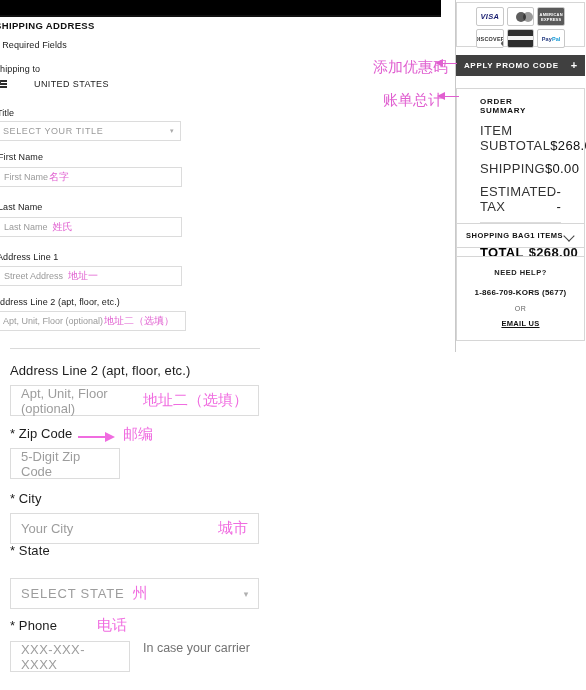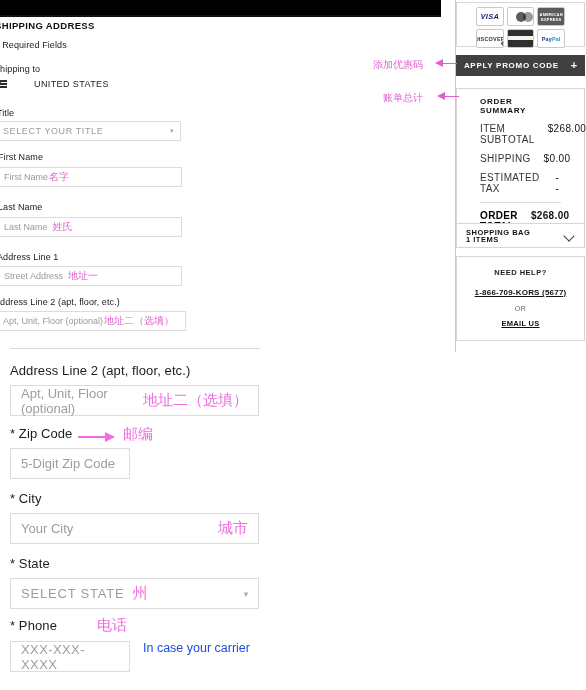--- a/index.html
+++ b/index.html
@@ -40,21 +40,21 @@
   .big{position:absolute;left:0;top:348px;width:300px;}
   .big-divider{position:absolute;left:10px;top:348px;width:250px;height:1px;background:#dadada;}
   .big .lbl{font-size:13px;color:#1d1d1d;letter-spacing:.1px;}
   .big .field{
     box-sizing:border-box;height:31px;border:1px solid #dcdcdc;background:#fff;
     display:flex;align-items:center;padding:0 10px;font-size:13px;color:#9d9d9d;position:relative;
   }
   .big .caret{position:absolute;right:9px;top:50%;transform:translateY(-50%);font-size:9px;color:#b0b0b0;}
   .cn-b{color:#f06ce0;font-size:15px;margin-left:8px;font-family:"DejaVu Sans",sans-serif;white-space:nowrap;}
   .cn-b.nm{}
-  .hint{font-size:12.5px;color:#1d4ed8;line-height:1.35;}
+  .hint{font-size:12.5px;color:#737373;line-height:1.35;}
 
   
   .arrow-zip{position:absolute;left:78px;top:432px;width:40px;height:10px;}
   .arrow-zip .shaft{position:absolute;left:0;top:4px;width:30px;height:1.6px;background:#f06ce0;}
   .arrow-zip .head{position:absolute;left:27px;top:0;width:0;height:0;
      border-top:5px solid transparent;border-bottom:5px solid transparent;border-left:10px solid #f06ce0;}
 
   
   .rail{position:absolute;left:456px;top:0;width:130px;}
 
@@ -79,44 +79,44 @@
   .pb-pp{font-size:5.5px;font-weight:bold;color:#253b80;letter-spacing:.1px;}
   .pb-pp span{color:#179bd7;}
 
   .promo{position:absolute;left:0;top:55px;width:129px;height:21px;background:#404040;
     display:flex;align-items:center;justify-content:center;gap:12px;}
   .promo .t{color:#fff;font-size:8px;font-weight:bold;letter-spacing:.7px;}
   .promo .p{color:#fff;font-size:11px;font-weight:bold;line-height:1;}
 
   .summary{position:absolute;left:0;top:88px;width:129px;padding:8px 23px 9px;box-sizing:border-box;}
   .sum-title{font-size:8px;font-weight:bold;letter-spacing:.7px;color:#111;margin-bottom:8px;}
-  .sumrow{display:flex;justify-content:space-between;align-items:flex-start;margin-bottom:8px;
-    font-size:10px;letter-spacing:.35px;color:#333;gap:13px;}
+  .sumrow{display:flex;justify-content:space-between;align-items:flex-end;margin-bottom:8px;
+    font-size:13px;letter-spacing:.35px;color:#333;}
   .sumrow .v{color:#111;}
   .sum-sep{height:1px;background:#dcdcdc;margin:2px 0 7px;}
   .sumrow.total{font-weight:bold;color:#000;margin-bottom:0;}
   .sumrow.total .v{font-weight:bold;}
 
   .bag{position:absolute;left:0;top:223px;width:129px;height:25px;padding:3px 9px;box-sizing:border-box;
     display:flex;align-items:center;justify-content:space-between;}
-  .bag .lines{display:flex;flex-direction:column;line-height:7px;}
+  .bag .lines{display:flex;flex-direction:row;line-height:7px;}
   .bag .lines span{font-size:7.5px;font-weight:bold;letter-spacing:.5px;color:#111;}
   .chev{width:11px;height:11px;position:relative;}
   .chev:before{content:"";position:absolute;left:1px;top:2px;width:7px;height:7px;
     border-right:1.6px solid #444;border-bottom:1.6px solid #444;transform:rotate(45deg);}
 
   .help{position:absolute;left:0;top:256px;width:129px;padding:11px 6px 12px;box-sizing:border-box;
     text-align:center;}
   .help .h{font-size:7.5px;font-weight:bold;letter-spacing:.5px;color:#222;margin-bottom:11px;}
-  .help .ph{font-size:8px;font-weight:bold;color:#111;text-decoration:underline;letter-spacing:.2px;}
+  .help .ph{font-size:8px;font-weight:bold;color:#111;letter-spacing:.2px;}
   .help .or{font-size:7px;color:#666;margin:8px 0 7px;letter-spacing:.4px;}
   .help .em{font-size:7.5px;font-weight:bold;color:#111;text-decoration:underline;letter-spacing:.3px;}
 
   
-  .ann{position:absolute;color:#e05fd0;font-size:10px;font-family:"DejaVu Sans",sans-serif;white-space:nowrap;}
+  .ann{position:absolute;color:#e05fd0;font-size:15px;font-family:"DejaVu Sans",sans-serif;white-space:nowrap;}
   .ann-promo{left:373px;top:58px;}
   .ann-sum{left:383px;top:91px;}
   .aline{position:absolute;height:9px;}
   .aline .shaft{position:absolute;top:4px;height:1.4px;background:#e05fd0;}
   .aline .head{position:absolute;top:0;width:0;height:0;
      border-top:4.5px solid transparent;border-bottom:4.5px solid transparent;border-right:8px solid #e05fd0;}
   .al-promo{left:435px;top:59px;width:22px;}
   .al-promo .shaft{left:8px;width:14px;}
   .al-promo .head{left:0;}
   .al-sum{left:437px;top:92px;width:22px;}
@@ -179,32 +179,32 @@
   <div class="big-divider"></div>
   <div class="big">
 
     <div class="lbl" style="position:absolute;left:10px;top:15px;">Address Line 2 (apt, floor, etc.)</div>
     <div class="field" style="position:absolute;left:10px;top:37px;width:249px;">
       <span>Apt, Unit, Floor (optional)</span>
       <span class="cn-b">地址二（选填）</span>
     </div>
 
     <div class="lbl" style="position:absolute;left:10px;top:78px;">* Zip Code</div>
-    <div class="field" style="position:absolute;left:10px;top:100px;width:120px;">
+    <div class="field" style="position:absolute;left:10px;top:100px;width:110px;">
       <span>5-Digit Zip Code</span>
     </div>
     <span class="cn-b" style="position:absolute;left:115px;top:77px;">邮编</span>
 
     <div class="lbl" style="position:absolute;left:10px;top:143px;">* City</div>
     <div class="field" style="position:absolute;left:10px;top:165px;width:249px;justify-content:space-between;">
       <span>Your City</span>
       <span class="cn-b">城市</span>
     </div>
 
-    <div class="lbl" style="position:absolute;left:10px;top:208px;">* State</div>
+    <div class="lbl" style="position:absolute;left:10px;top:195px;">* State</div>
     <div class="field" style="position:absolute;left:10px;top:230px;width:249px;letter-spacing:.8px;">
       <span>SELECT STATE</span>
       <span class="cn-b">州</span>
       <span class="caret">▾</span>
     </div>
 
     <div style="position:absolute;left:10px;top:268px;display:flex;align-items:baseline;gap:32px;">
       <span class="lbl">* Phone</span>
       <span class="cn-b nm">电话</span>
     </div>

